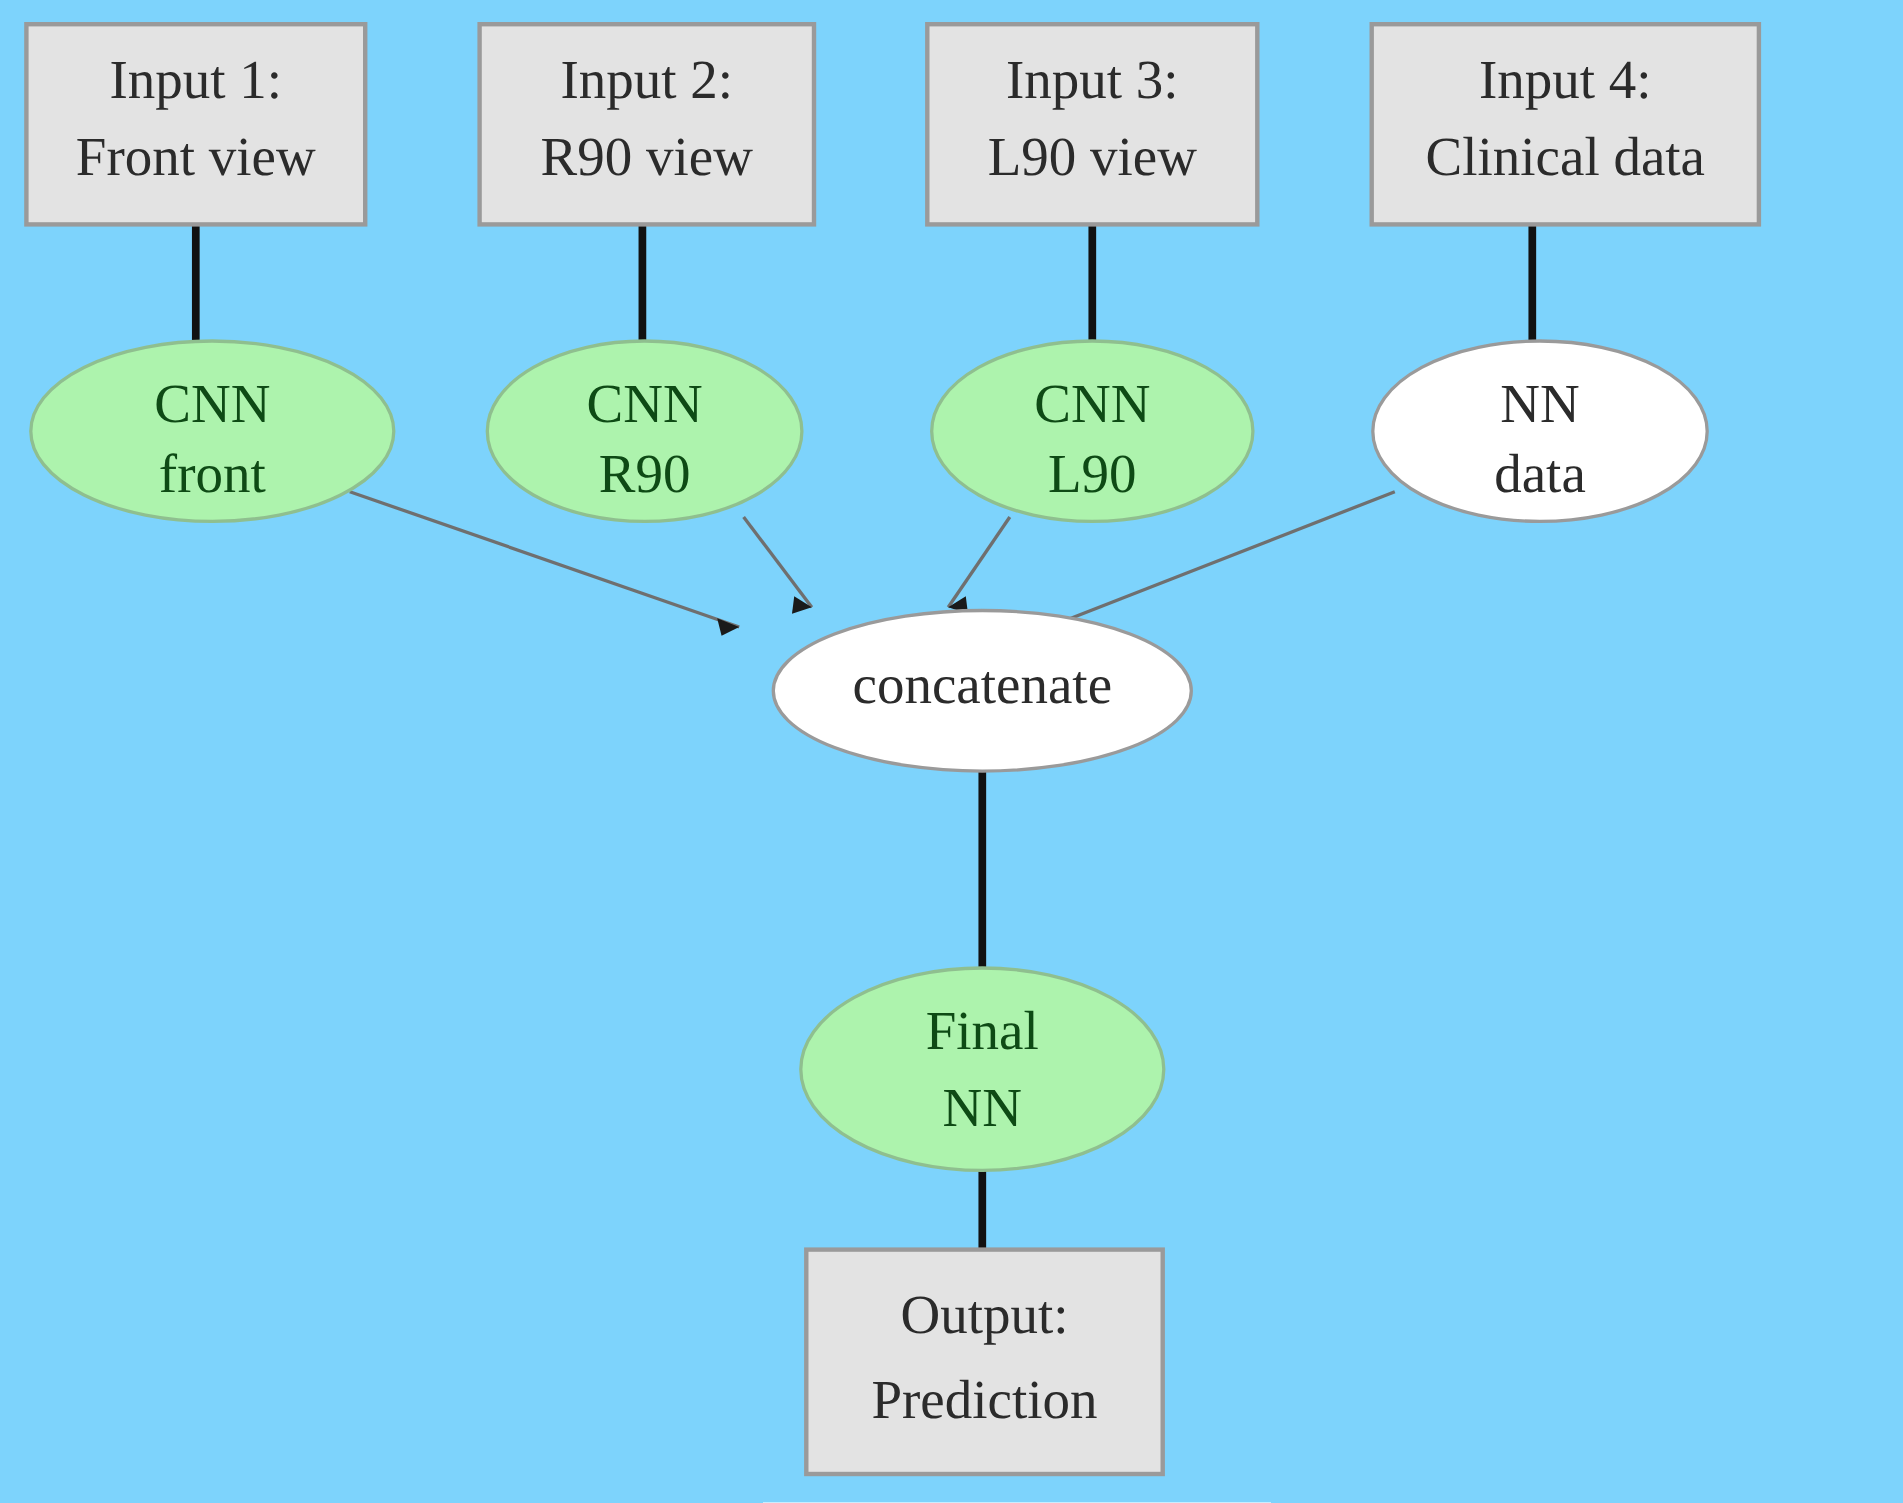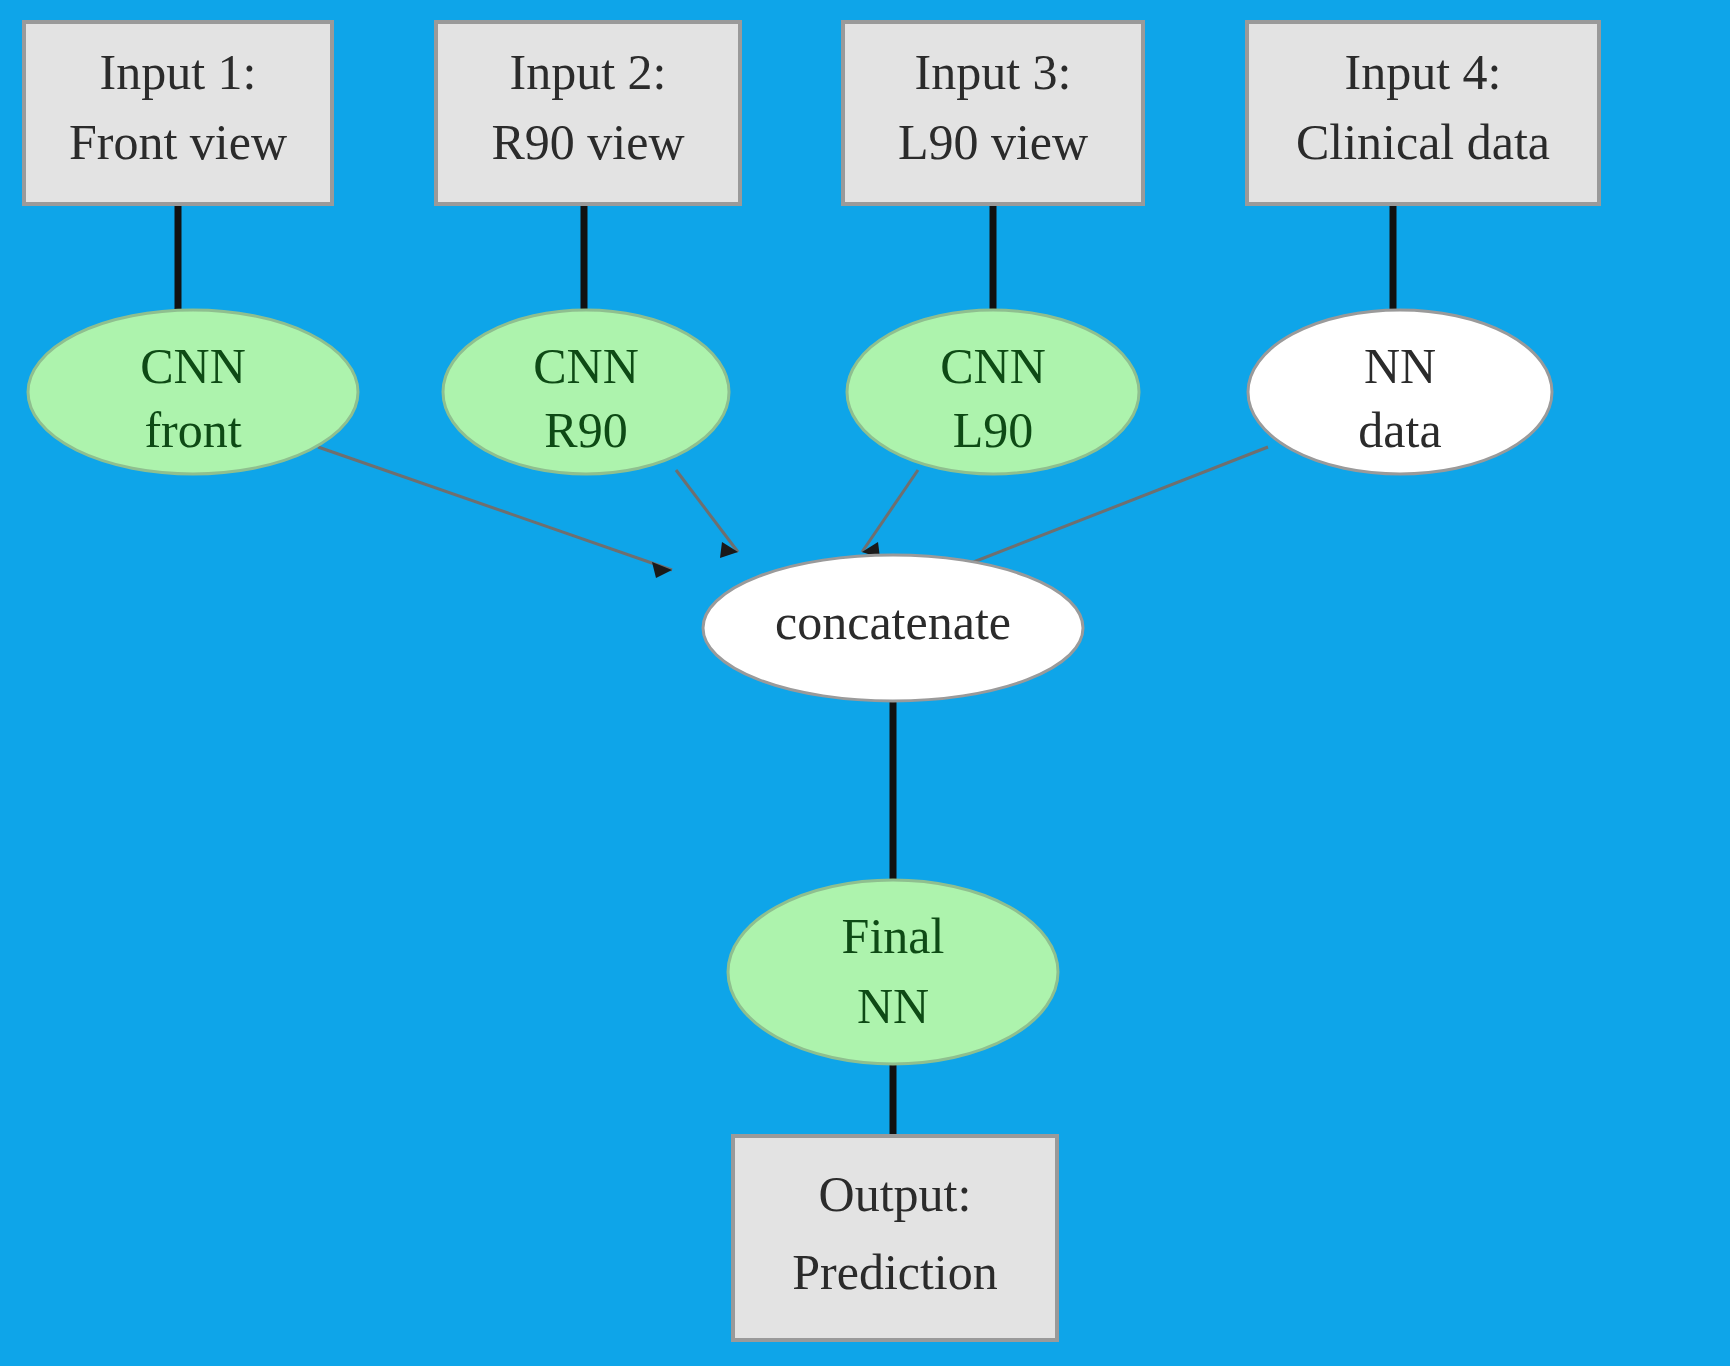--- a/index.html
+++ b/index.html
@@ -4,21 +4,21 @@
 <style>
   html, body {
     margin: 0;
     padding: 0;
     background: #ffffff;
   }
   #canvas {
     position: relative;
     width: 1730px;
     height: 1366px;
-    background: #0ea5e9;
+    background: #7dd3fc;
     overflow: hidden;
     font-family: "Liberation Serif", "DejaVu Serif", serif;
   }
   svg#diagram {
     position: absolute;
     top: 0;
     left: 0;
     width: 1730px;
     height: 1366px;
   }

